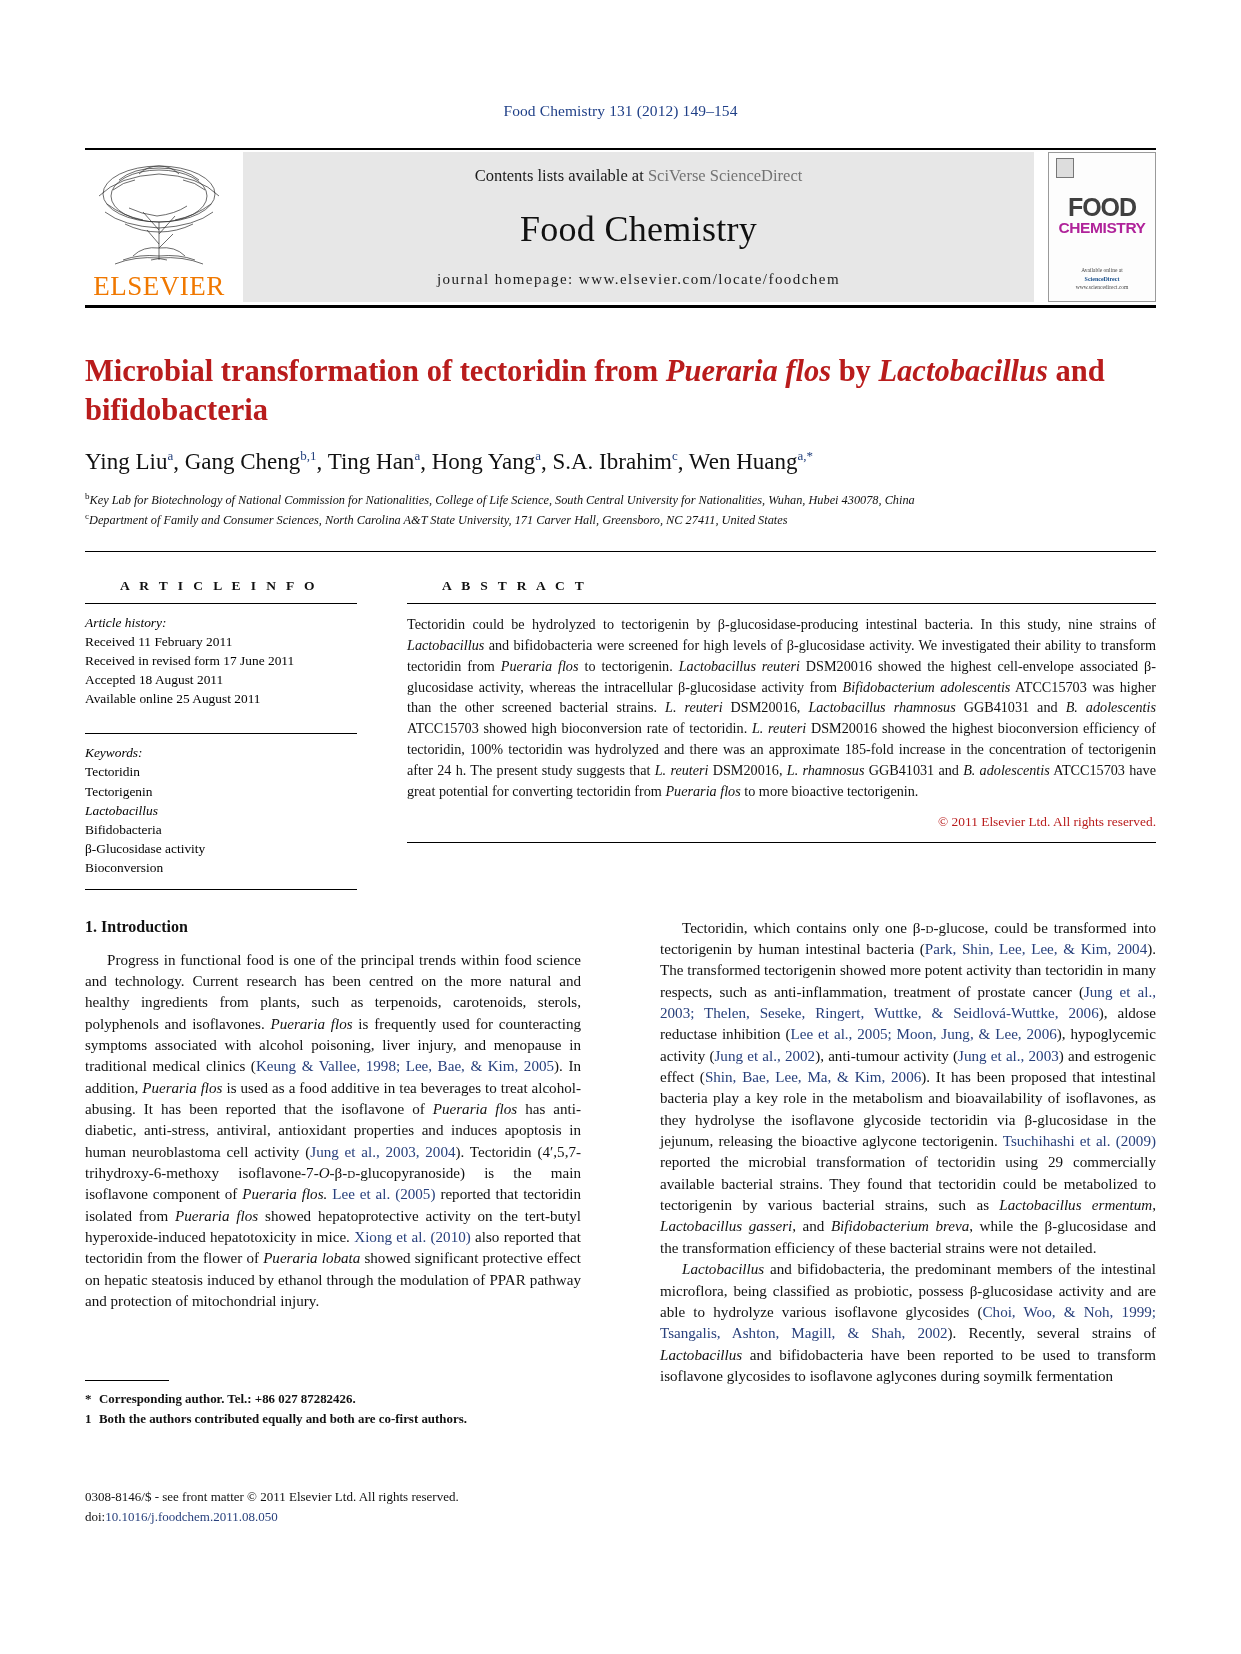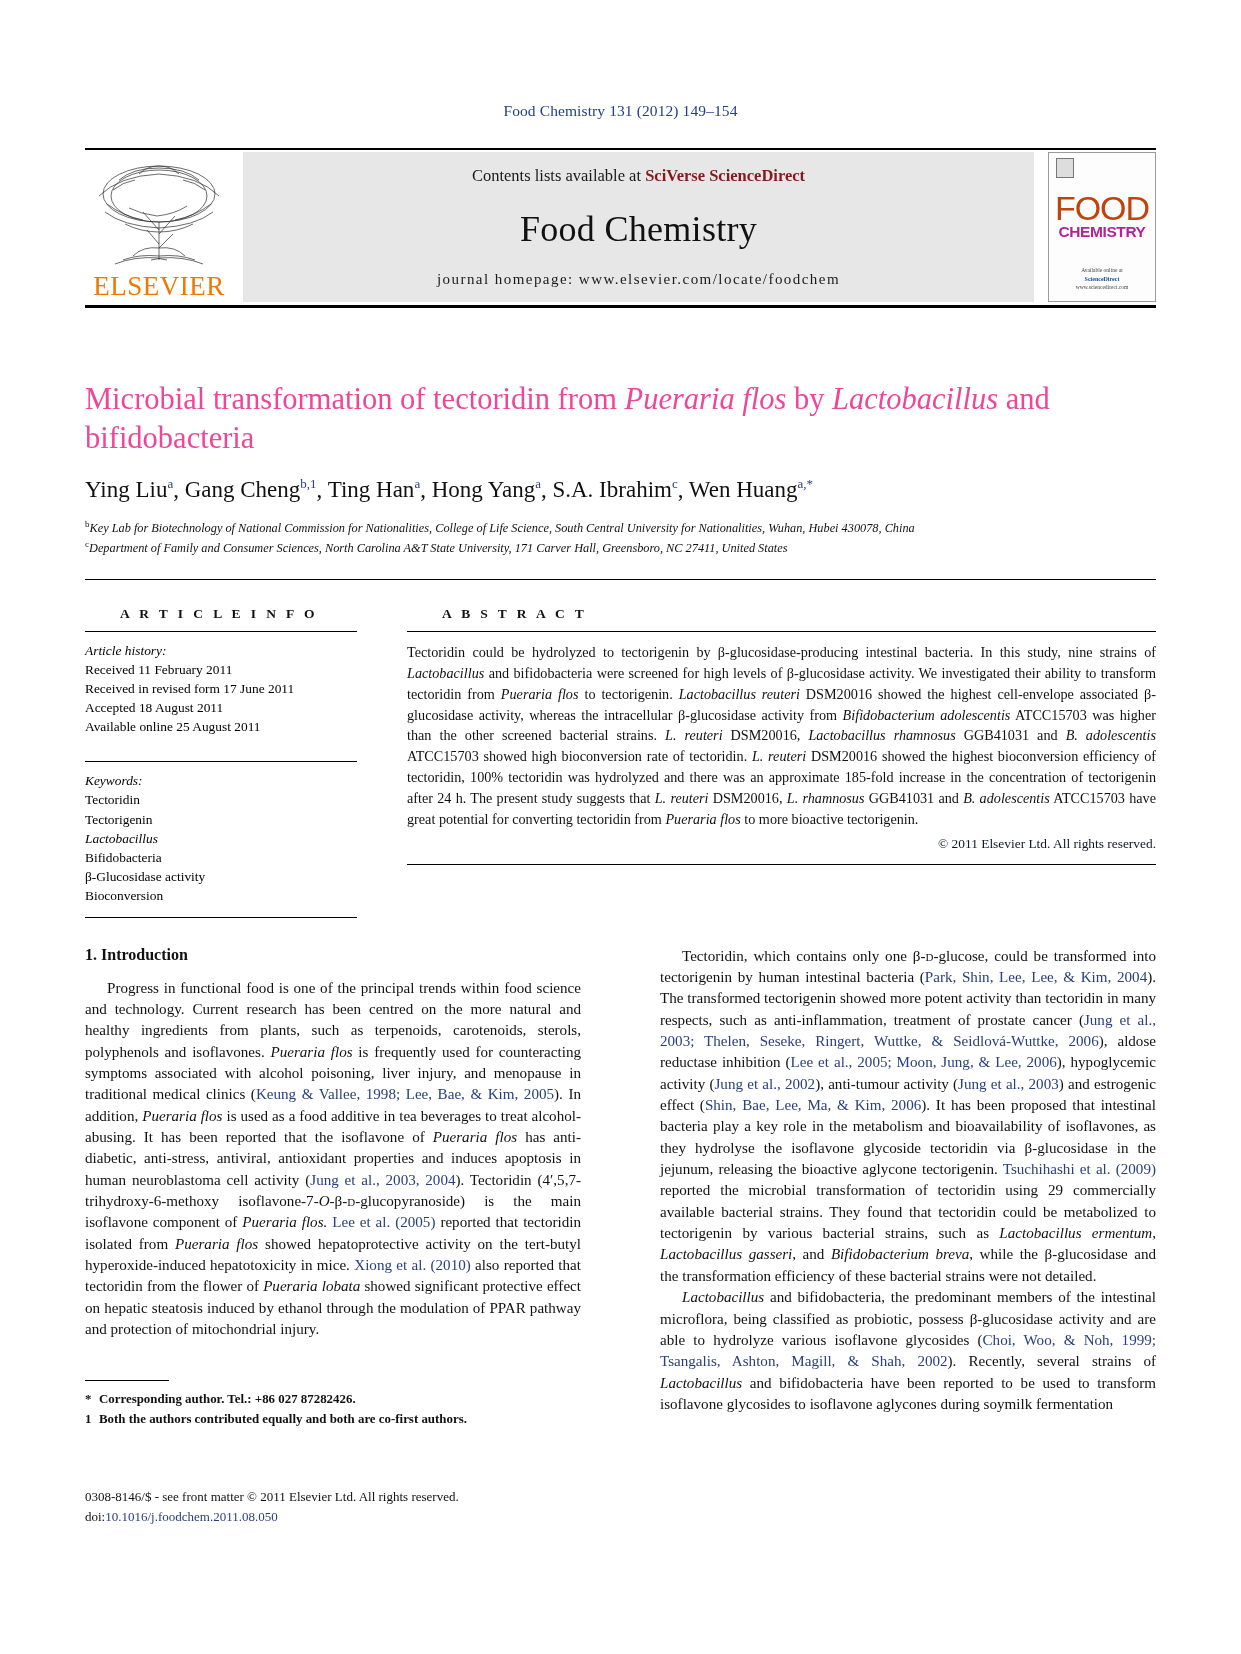--- a/index.html
+++ b/index.html
@@ -70,21 +70,21 @@
     display: flex;
     flex-direction: column;
     align-items: center;
     justify-content: space-between;
     padding: 14px 0 14px 0;
   }
   .contents-line {
     font-size: 16.5px;
     color: #1a1a1a;
   }
-  .contents-line .sd-link { color: #7f1d1d; font-weight: bold; }
+  .contents-line .sd-link { color: #737373; }
   .journal-title {
     font-size: 36px;
     letter-spacing: .3px;
     color: #111;
   }
   .homepage-line {
     font-size: 15px;
     letter-spacing: 1.45px;
     color: #1a1a1a;
   }
@@ -103,24 +103,24 @@
   .cover-top-mark {
     width: 16px; height: 18px;
     border: 1px solid #777;
     background: #ddd;
     font-size: 5px;
     color:#555;
     align-self: flex-start;
     margin-left: 3px;
   }
   .cover-food {
-    color: #c2410c;
-    font-size: 34px;
+    color: #404040;
+    font-size: 25px;
     font-family: "Liberation Sans", sans-serif;
-    font-weight: 400;
+    font-weight: 700;
     line-height: .95;
     letter-spacing: -1px;
   }
   .cover-chem {
     color: #b0239a;
     font-size: 15.5px;
     font-family: "Liberation Sans", sans-serif;
     font-weight: 700;
     letter-spacing: -.4px;
     line-height: 1;
@@ -133,25 +133,25 @@
     padding-bottom: 4px;
   }
   .cover-bottom .sd { color:#1a4f8a; font-weight:700; font-size:6px;}
   .masthead-rule-bottom {
     border-top: 3.4px solid #000;
     margin-top: 3px;
   }
 
   
   .title {
-    margin-top: 72px;
+    margin-top: 44px;
     font-size: 30.5px;
     line-height: 1.27;
-    font-weight: 400;
-    color: #ec4899;
+    font-weight: 700;
+    color: #b91c1c;
   }
   .title i { font-style: italic; }
   .authors {
     margin-top: 19px;
     font-size: 23px;
     color: #111;
     line-height: 1.25;
   }
   .authors sup { font-size: 13px; color: #24417d; vertical-align: super; }
   .affils { margin-top: 13px; }
@@ -202,22 +202,22 @@
     padding-top: 10px;
     font-size: 14.2px;
     line-height: 1.465;
     text-align: justify;
     color: #111;
   }
   .abstract-body i { font-style: italic; }
   .copyright {
     text-align: right;
     font-size: 13.4px;
-    margin-top: 7px;
-    color: #0f172a;
+    margin-top: 13px;
+    color: #b91c1c;
   }
   .abstract-bottom-rule { border-top: 1.2px solid #000; margin-top: 12px; }
 
   
   .body-cols {
     display: flex;
     margin-top: 28px;
   }
   .bcol {
     width: 496px;

